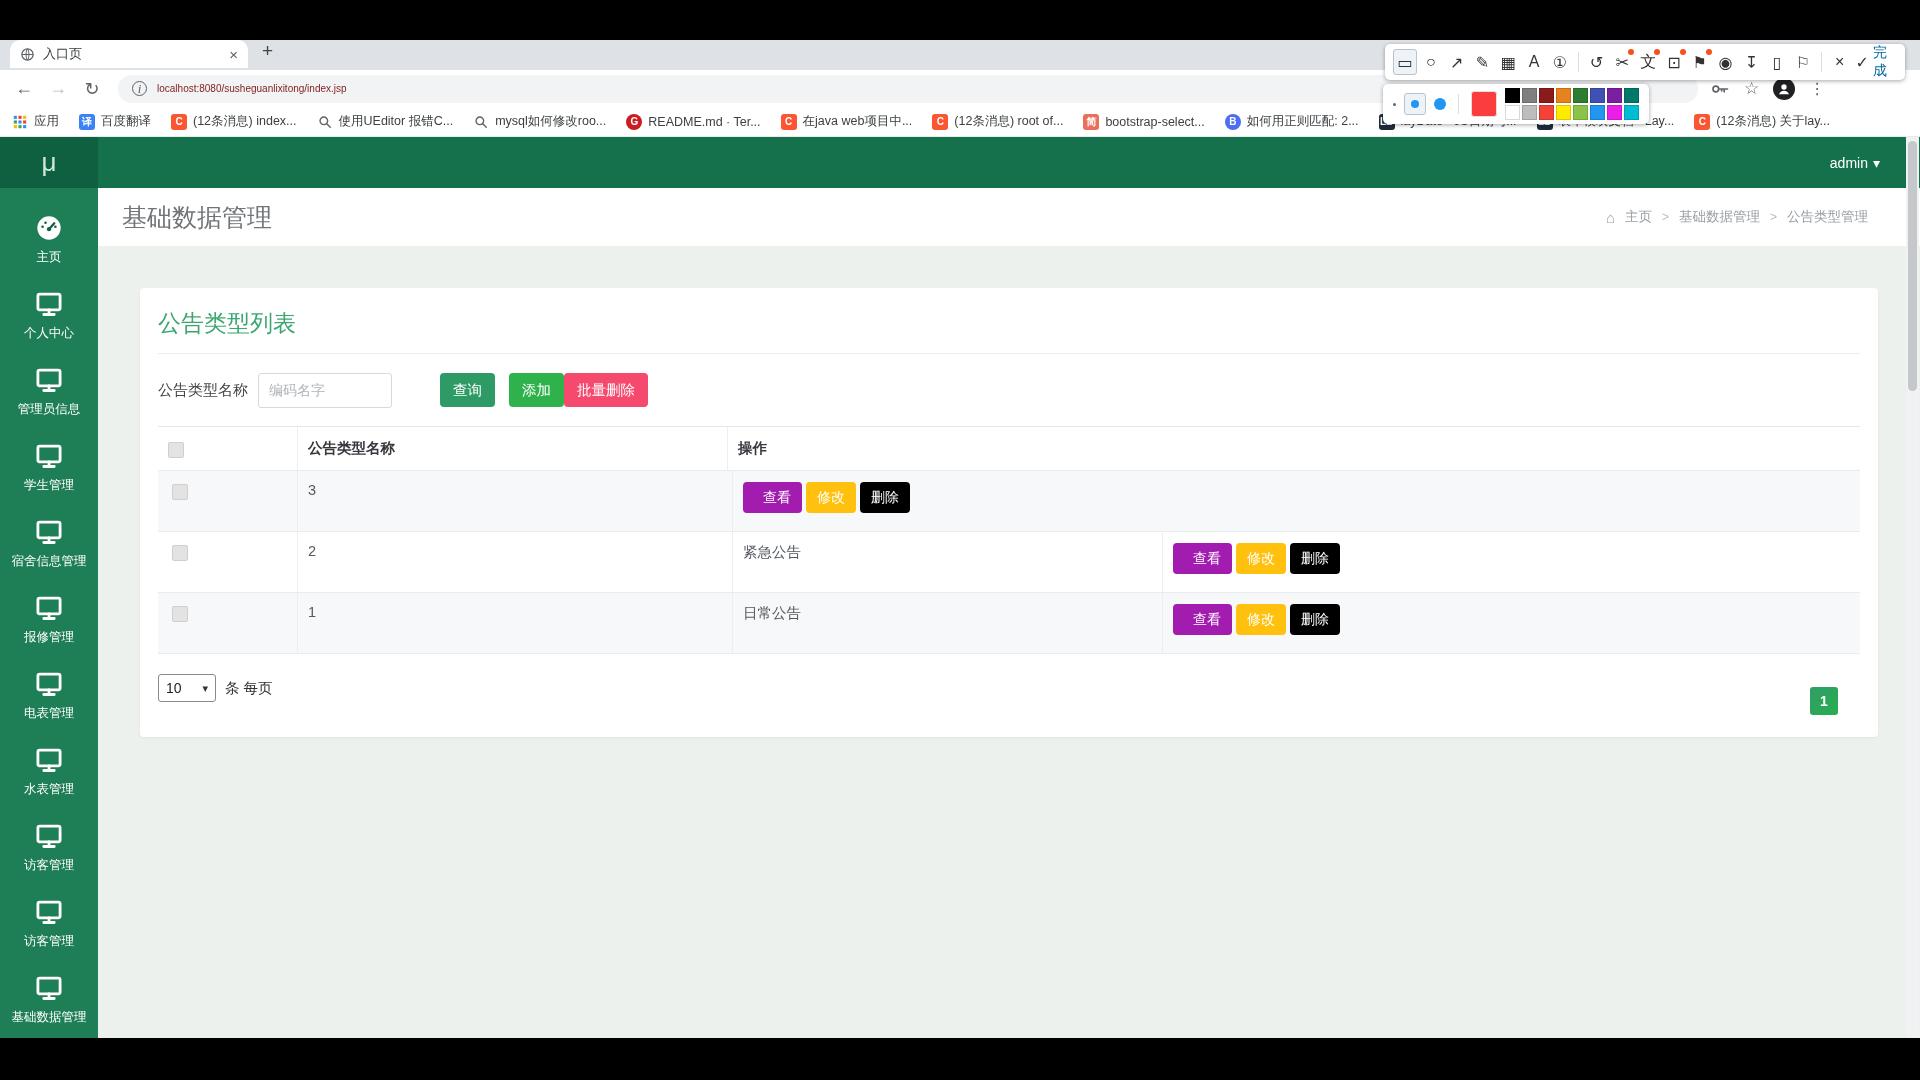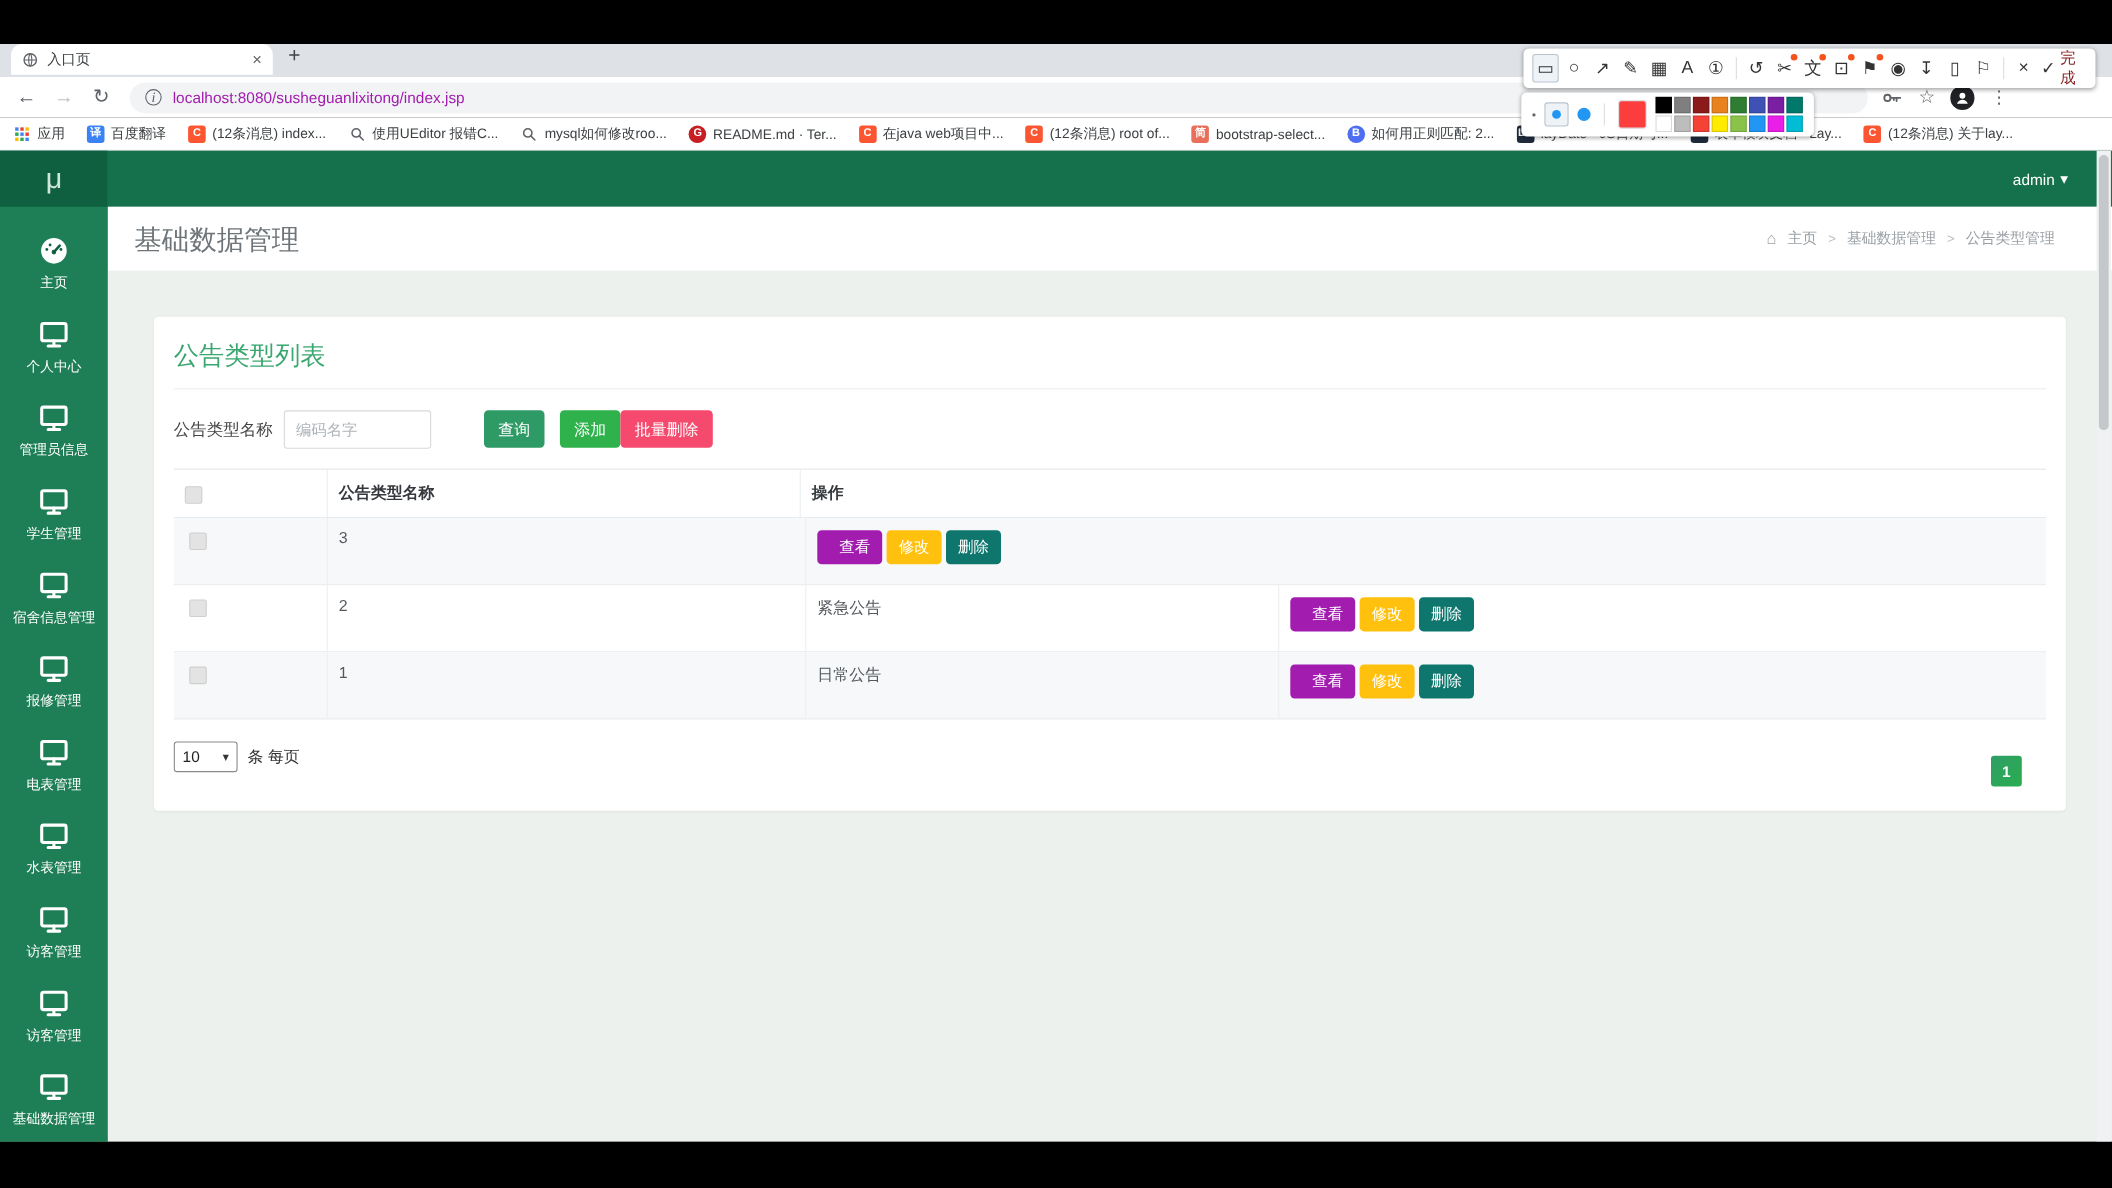--- a/index.html
+++ b/index.html
@@ -17,41 +17,41 @@
   .tabstrip { height:30px; background:#dee1e6; display:flex; align-items:flex-start; padding-left:10px; }
   .tab { width:238px; height:28px; background:#fff; border-radius:10px 10px 0 0; display:flex; align-items:center; padding:0 10px; gap:8px; }
   .tab-title { font-size:13px; color:#3c4043; flex:1; white-space:nowrap; overflow:hidden; }
   .tab-close { color:#5f6368; font-size:15px; cursor:default; }
   .newtab { color:#444; font-size:19px; margin-left:14px; margin-bottom:3px; }
   .addressbar { height:37px; background:#fff; display:flex; align-items:center; padding:0 10px; gap:6px; }
   .nav-ic { font-size:18px; color:#5f6368; width:28px; text-align:center; }
   .nav-ic.disabled { color:#bdc1c6; }
   .url-pill { flex:1; height:28px; background:#f1f3f4; border-radius:14px; display:flex; align-items:center; padding:0 14px; gap:10px; margin:0 6px; max-width:1580px; }
   .url-info { color:#5f6368; font-size:13px; border:1px solid #5f6368; border-radius:50%; width:15px; height:15px; line-height:13px; text-align:center; font-style:italic; font-family:"Liberation Serif",serif; }
-  .url-text { font-size:14px; color:#a21caf; }
+  .url-text { font-size:10px; color:#7f1d1d; }
   .bar-right { display:flex; align-items:center; gap:14px; padding-right:6px; }
   .star { font-size:17px; color:#5f6368; }
   .avatar { width:22px; height:22px; border-radius:50%; background:#202124; display:flex; align-items:center; justify-content:center; }
   .kebab { font-size:16px; color:#5f6368; }
   .bookmarks { height:30px; background:#fff; display:flex; align-items:center; padding-left:12px; gap:20px; border-bottom:1px solid #e8eaed; }
   .bm { display:flex; align-items:center; gap:6px; white-space:nowrap; }
   .bm-label { font-size:12.5px; color:#3c4043; }
   .bm-fav { width:16px; height:16px; border-radius:3px; color:#fff; font-size:10px; font-weight:bold; display:flex; align-items:center; justify-content:center; line-height:1; }
   .bm-fav.round { border-radius:50%; }
   .bm-fav.plain { background:transparent !important; }
 
   
   .annot-row1 { position:absolute; left:1385px; top:44px; height:36px; width:520px; background:#fff; border-radius:5px; box-shadow:0 1px 4px rgba(0,0,0,.35); display:flex; align-items:center; padding:0 8px; gap:2px; z-index:70; }
   .tool { position:relative; width:26px; height:26px; display:flex; align-items:center; justify-content:center; font-size:16px; color:#333; border-radius:3px; }
   .tool.sel { border:1px solid #b9c3cc; background:#eef3f8; }
   .tool.reddot::after { content:""; position:absolute; right:0px; top:0px; width:6px; height:6px; border-radius:50%; background:#f4511e; }
   .tool-divider { width:1px; height:20px; background:#ddd; margin:0 4px; }
   .done-group { display:flex; align-items:center; gap:4px; margin-left:2px; }
   .done-check { color:#333; font-size:16px; }
-  .done-label { font-size:14px; color:#7f1d1d; }
+  .done-label { font-size:14px; color:#0369a1; }
   .annot-row2 { position:absolute; left:1383px; top:84px; height:40px; background:#fff; border-radius:5px; box-shadow:0 1px 4px rgba(0,0,0,.35); display:flex; align-items:center; padding:0 10px; gap:8px; z-index:70; }
   .dot { border-radius:50%; background:#2196f3; }
   .dot.d1 { width:3px; height:3px; background:#666; }
   .dot.d2 { width:8px; height:8px; }
   .dot.d3 { width:12px; height:12px; }
   .dotbox { border:1px solid #b9c3cc; background:#eef3f8; border-radius:3px; width:22px; height:22px; display:flex; align-items:center; justify-content:center; }
   .main-swatch { width:26px; height:26px; border-radius:3px; border:1px solid #e0e0e0; }
   .palette { display:grid; grid-template-columns:repeat(8,15px); grid-auto-rows:15px; gap:2px; }
   .swatch { width:15px; height:15px; border:1px solid rgba(0,0,0,.15); }
 
@@ -93,21 +93,21 @@
   .col-check { width:140px; padding-left:14px; }
   .col-code { width:435px; }
   .col-name { width:430px; }
   .col-ops { flex:1; }
   .trow.body { height:61px; }
   .checkbox { width:16px; height:16px; background:#e3e3e3; border:1px solid #cfcfcf; border-radius:2px; margin-top:2px; }
   .ops { display:flex; gap:4px; }
   .op-btn { border:none; border-radius:4px; color:#fff; font-size:14px; height:31px; padding:0 11px; font-family:inherit; }
   .op-view { background:#a21caf;padding-left:20px; }
   .op-edit { background:#ffc10e; }
-  .op-del { background:#0f766e; }
+  .op-del { background:#000000; }
 
   .pager-row { display:flex; align-items:center; margin-top:20px; }
   .page-size { width:58px; height:28px; border:1px solid #8a8a8a; border-radius:3px; display:flex; align-items:center; justify-content:space-between; padding:0 7px; font-size:14px; color:#222; background:#fff; }
   .page-size .caret { font-size:11px; color:#333; }
   .per-page { font-size:14.5px; color:#333; margin-left:9px; }
   .page-one { position:absolute; right:40px; bottom:22px; width:28px; height:28px; border:none; border-radius:3px; background:linear-gradient(135deg,#2f9e67,#2aad4f); color:#fff; font-size:14px; font-weight:bold; }
 
   .scrollbar { position:absolute; right:1px; top:0; width:13px; height:901px; background:#f0f1f2; }
   .scroll-thumb { position:absolute; left:2px; top:4px; width:9px; height:250px; background:#c4c8cb; border-radius:5px; }
 </style>

